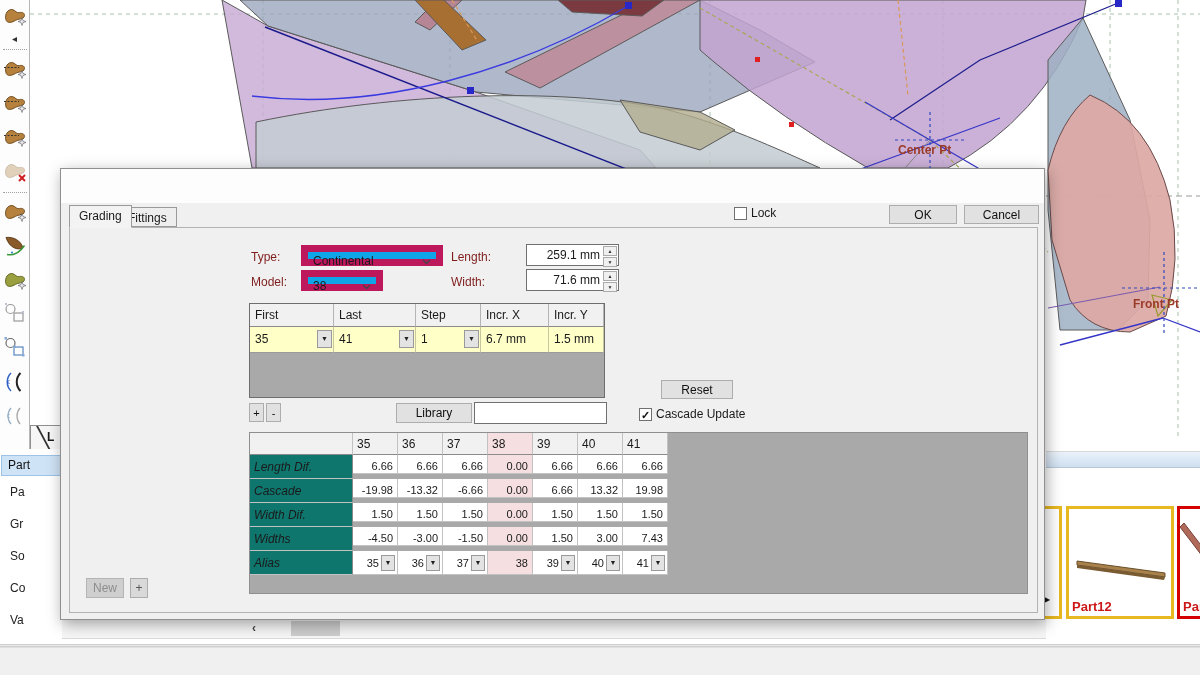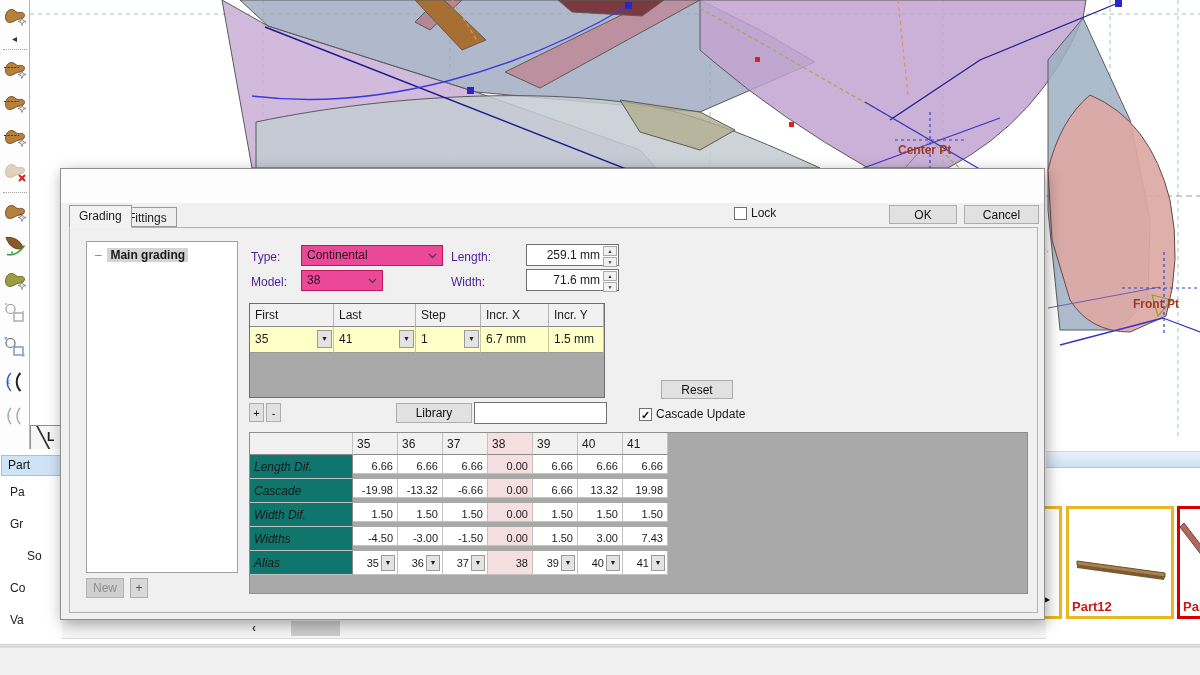--- a/index.html
+++ b/index.html
@@ -54,37 +54,37 @@
             border:1px solid #8f8f8f; box-shadow:2px 4px 14px rgba(0,0,0,.35); z-index:10; }
   #dlg-titlebar { position:absolute; left:0; top:0; width:100%; height:34px; background:#fdfdfd; }
   .tab { position:absolute; top:36px; height:22px; border:1px solid #9a9a9a; background:#eeeeee;
          padding:3px 9px 0 9px; font-size:12px; }
   .tab.active { background:#f3f3f3; height:23px; z-index:2; border-bottom:1px solid #f3f3f3; }
   #tab-grading { left:8px; }
   #tab-fittings { left:57px; top:38px; height:20px; }
   #dlg-content { position:absolute; left:8px; top:58px; width:969px; height:386px;
                  border:1px solid #b2b2b2; background:#f0f0f0; }
 
-  .dlg-label { position:absolute; font-size:12px; color:#4c1d95; }
+  .dlg-label { position:absolute; font-size:12px; color:#7f1d1d; }
   .btn { position:absolute; background:#e1e1e1; border:1px solid #adadad; font-size:12px;
          text-align:center; color:#111; }
   .btn.small { font-size:11px; }
   .btn.disabled { background:#cfcfcf; color:#8d8d8d; border-color:#b4b4b4; }
 
   .checkbox-row { position:absolute; display:flex; align-items:center; gap:4px; font-size:12px; }
   .cb-box { width:13px; height:13px; background:#fff; border:1px solid #707070; font-size:11px;
             line-height:12px; text-align:center; font-weight:bold; color:#111; }
 
   #tree-box { position:absolute; left:25px; top:72px; width:152px; height:332px; background:#fff;
               border:1px solid #a0a0a0; }
   #tree-row { margin:6px 0 0 8px; white-space:nowrap; font-size:12px; }
   #tree-row .dash { color:#808080; }
   #tree-row .lbl { font-weight:bold; background:#d4d4d4; padding:0 3px; }
 
-  .combo { position:absolute; background:#ec4899; border:1px solid #be185d; }
+  .combo { position:absolute; background:#0ea5e9; border:7px solid #be185d; }
   .combo .val { position:absolute; left:5px; top:2px; font-size:12px; }
   .combo svg { position:absolute; right:5px; top:7px; }
   .spinbox { position:absolute; background:#fff; border:1px solid #707070; }
   .spinbox .val { position:absolute; right:18px; top:3px; font-size:12px; }
   .spin-btns { position:absolute; right:1px; top:1px; width:14px; height:18px; display:flex; flex-direction:column; }
   .spin-btns div { flex:1; background:#f0f0f0; border:1px solid #ababab; font-size:5px; line-height:8px;
                    text-align:center; color:#333; margin-bottom:1px; }
   .spin-btns div:last-child { margin-bottom:0; }
 
   #range-table { position:absolute; left:188px; top:134px; width:356px; border:1px solid #6e6e6e; background:#a9a9a9; }
@@ -276,21 +276,21 @@
 
 <div id="side-panel">
   <div id="last-tab">
     <span class="diag"></span>
     <span>L</span>
   </div>
   <div class="sp-header">Part</div>
   <div id="sp-items"></div>
 <div class="sp-item" style="top: 62px;">Pa</div>
       <div class="sp-item" style="top: 94px;">Gr</div>
-      <div class="sp-item" style="top: 126px; margin-left: 17px;">So</div>
+      <div class="sp-item" style="top: 126px;">So</div>
       <div class="sp-item" style="top: 158px;">Co</div>
       <div class="sp-item" style="top: 190px;">Va</div>
     </div>
 
 <div id="right-panel">
   <div id="right-panel-header"></div>
 </div>
 <div id="thumbs">
       <div class="thumb" style="left: 1038px; width: 24px; border: 3px solid rgb(232, 184, 32);"></div>
       <div class="thumb" style="left: 1066px; width: 108px; border: 3px solid rgb(232, 184, 32);"><svg width="102" height="107">
@@ -318,26 +318,20 @@
 
   <div class="checkbox-row" style="left:673px; top:37px;">
     <div class="cb-box" id="lock-box"></div>
     <span>Lock</span>
   </div>
   <button class="btn" style="left:828px; top:36px; width:68px; height:19px;">OK</button>
   <button class="btn" style="left:903px; top:36px; width:75px; height:19px;">Cancel</button>
 
   <div id="dlg-content"></div>
 
-  <div id="tree-box">
-    <div id="tree-row">
-      <span class="dash">– </span>
-      <span class="lbl">Main grading</span>
-    </div>
-  </div>
   <button class="btn disabled" style="left:25px; top:409px; width:38px; height:20px;">New</button>
   <button class="btn" style="left:69px; top:409px; width:18px; height:20px; background:#d9d9d9; color:#555;">+</button>
 
   <span class="dlg-label" style="left:190px; top:81px;">Type:</span>
   <div class="combo" style="left:240px; top:76px; width:142px; height:21px;">
     <span class="val">Continental</span>
     <svg width="9" height="6">
           <polyline points="1,1 4.5,4.5 8,1" fill="none" stroke="#444" stroke-width="1.3"></polyline>
         </svg>
   </div>

